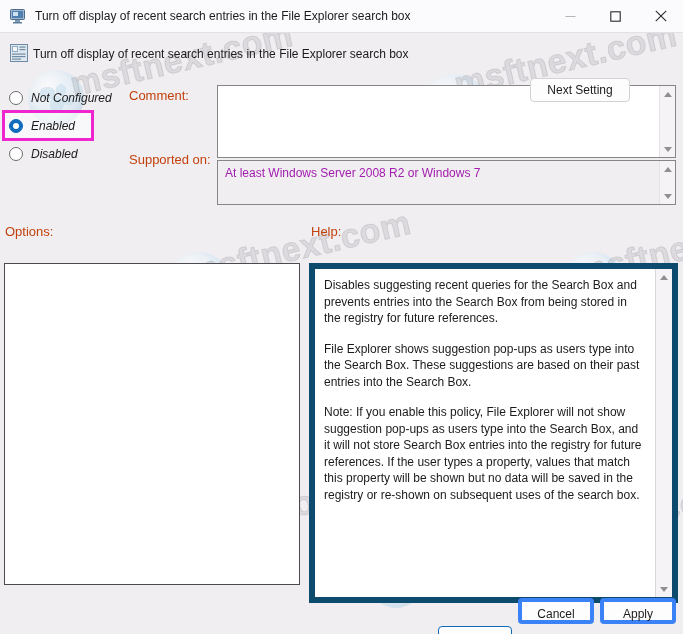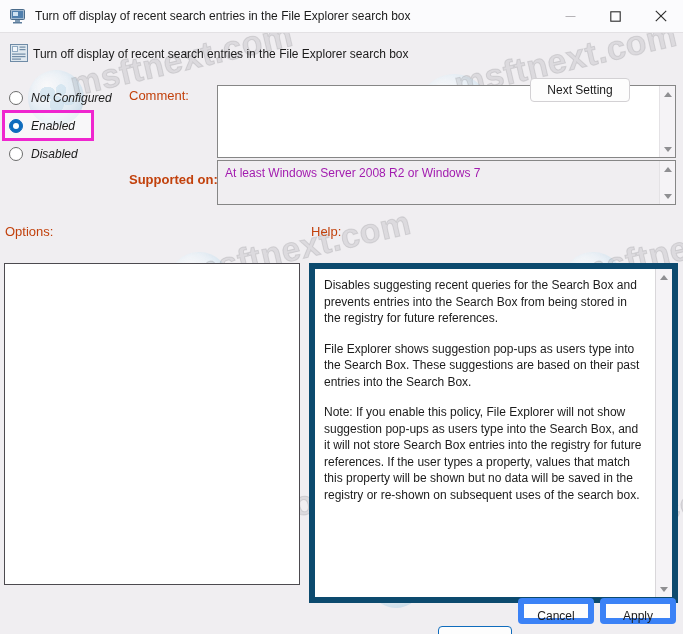--- a/index.html
+++ b/index.html
@@ -180,21 +180,21 @@
 
   
   .field-label {
     position: absolute;
     font-size: 13px;
     color: #c2410c;
     z-index: 10;
     white-space: nowrap;
   }
   #label-comment      { left: 129px; top: 88px; }
-  #label-supported    { left: 129px; top: 172px; font-weight: bold; }
+  #label-supported    { left: 129px; top: 152px; }
   #label-options      { left: 5px;   top: 224px; }
   #label-help         { left: 311px; top: 224px; }
 
   .textbox {
     position: absolute;
     box-sizing: border-box;
     border: 1px solid #868686;
     background: #ffffff;
     z-index: 8;
     display: flex;
@@ -278,21 +278,21 @@
     align-items: center;
     box-sizing: border-box;
   }
 
   
   .dlg-button {
     position: absolute;
     top: 598px;
     height: 26px;
     background: #fdfdfd;
-    border: 6px solid #3b82f6;
+    border: 4px solid #3b82f6;
     border-radius: 4px;
     font-family: "Liberation Sans", sans-serif;
     font-size: 12px;
     color: #1b1b1b;
     text-align: center;
     line-height: 24px;
     box-sizing: border-box;
     z-index: 10;
     cursor: default;
   }

